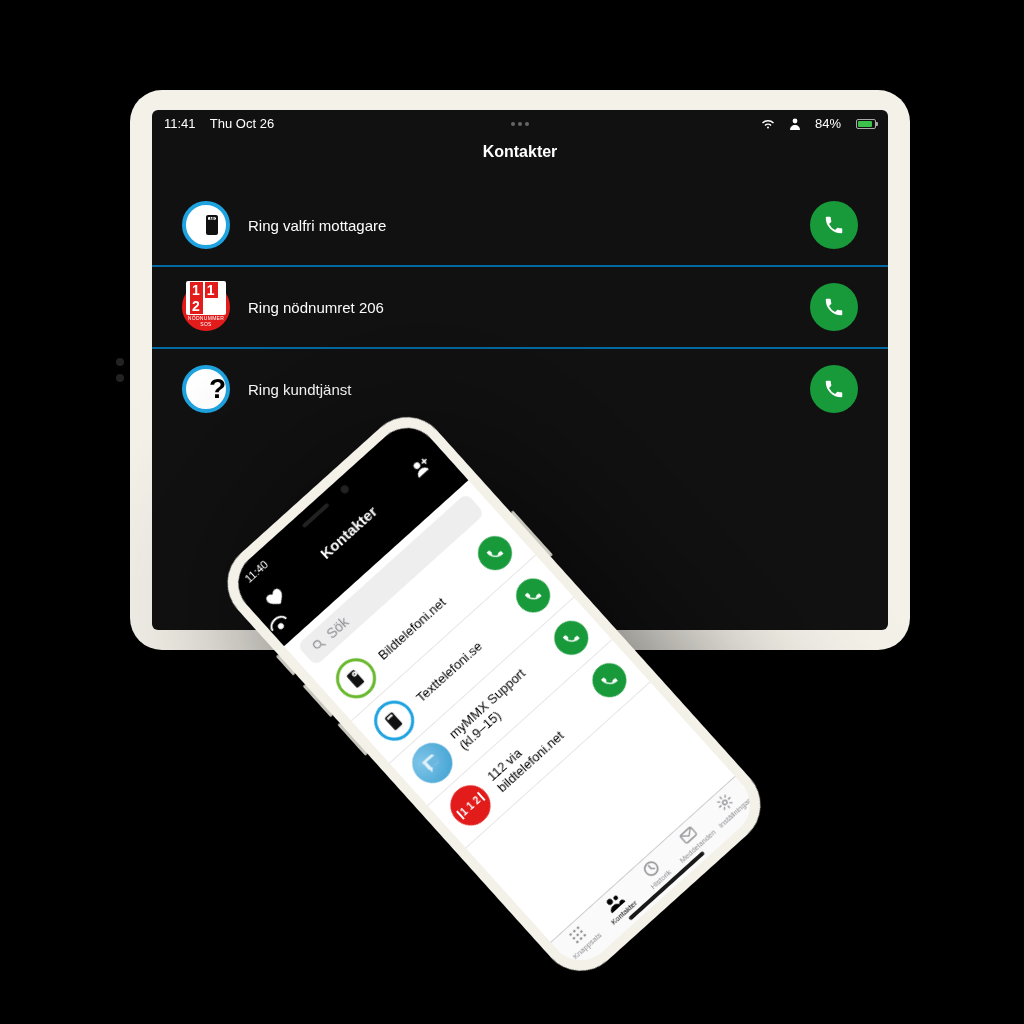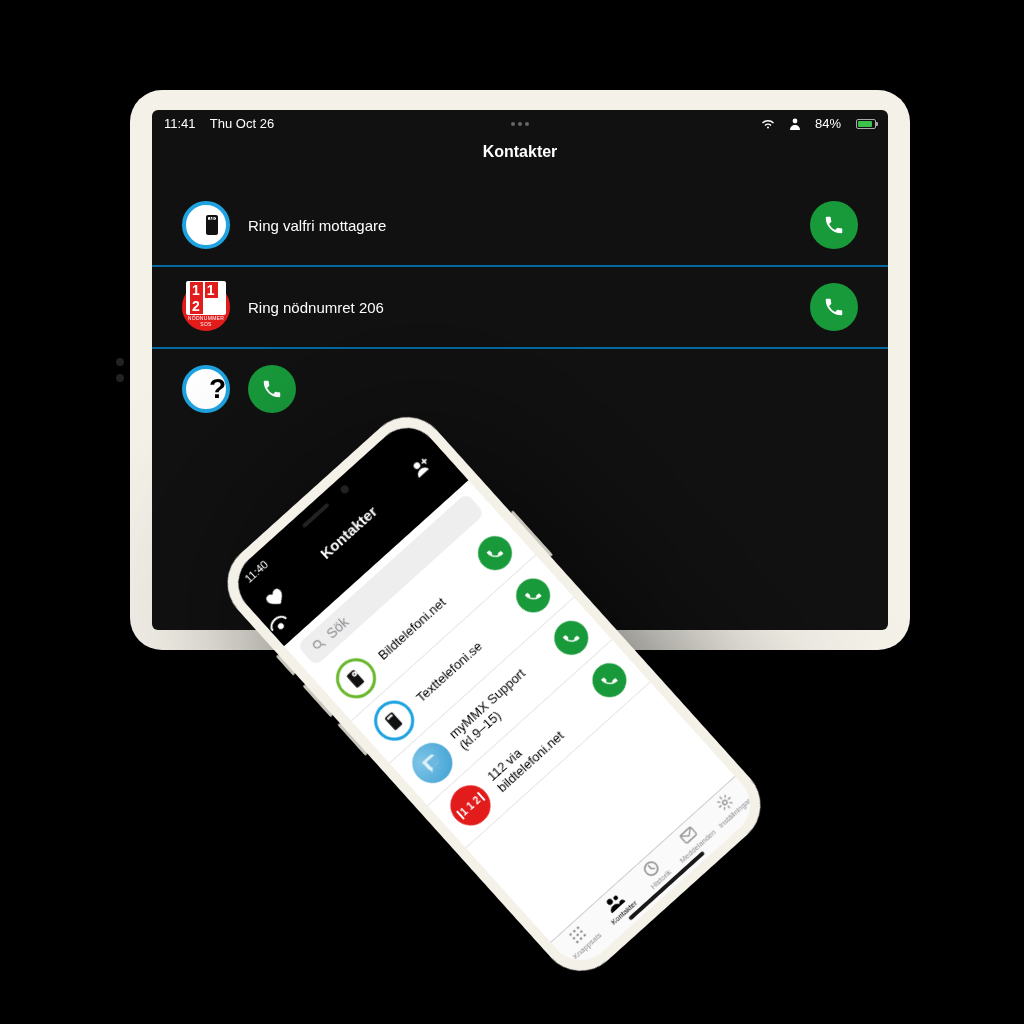--- a/index.html
+++ b/index.html
@@ -330,20 +330,21 @@
           <svg width="22" height="22" viewBox="0 0 24 24">
               <path d="M6.6 10.8a15 15 0 006.6 6.6l2.2-2.2a1 1 0 011-.24 11.4 11.4 0 003.6.58 1 1 0 011 1V20a1 1 0 01-1 1A17 17 0 013 4a1 1 0 011-1h3.5a1 1 0 011 1 11.4 11.4 0 00.58 3.6 1 1 0 01-.24 1l-2.24 2.2z" fill="#fff"></path>
             </svg>
         </div>
       </div>
 
       <div class="t-row">
         <div class="row-icon ring-blue">
           <span class="qmark">?</span>
         </div>
+        <div class="label">Ring kundtjänst</div>
         <div class="call-btn">
           <svg width="22" height="22" viewBox="0 0 24 24">
               <path d="M6.6 10.8a15 15 0 006.6 6.6l2.2-2.2a1 1 0 011-.24 11.4 11.4 0 003.6.58 1 1 0 011 1V20a1 1 0 01-1 1A17 17 0 013 4a1 1 0 011-1h3.5a1 1 0 011 1 11.4 11.4 0 00.58 3.6 1 1 0 01-.24 1l-2.24 2.2z" fill="#fff"></path>
             </svg>
         </div>
       </div>
 
     </div>
   </div>
 </div>

